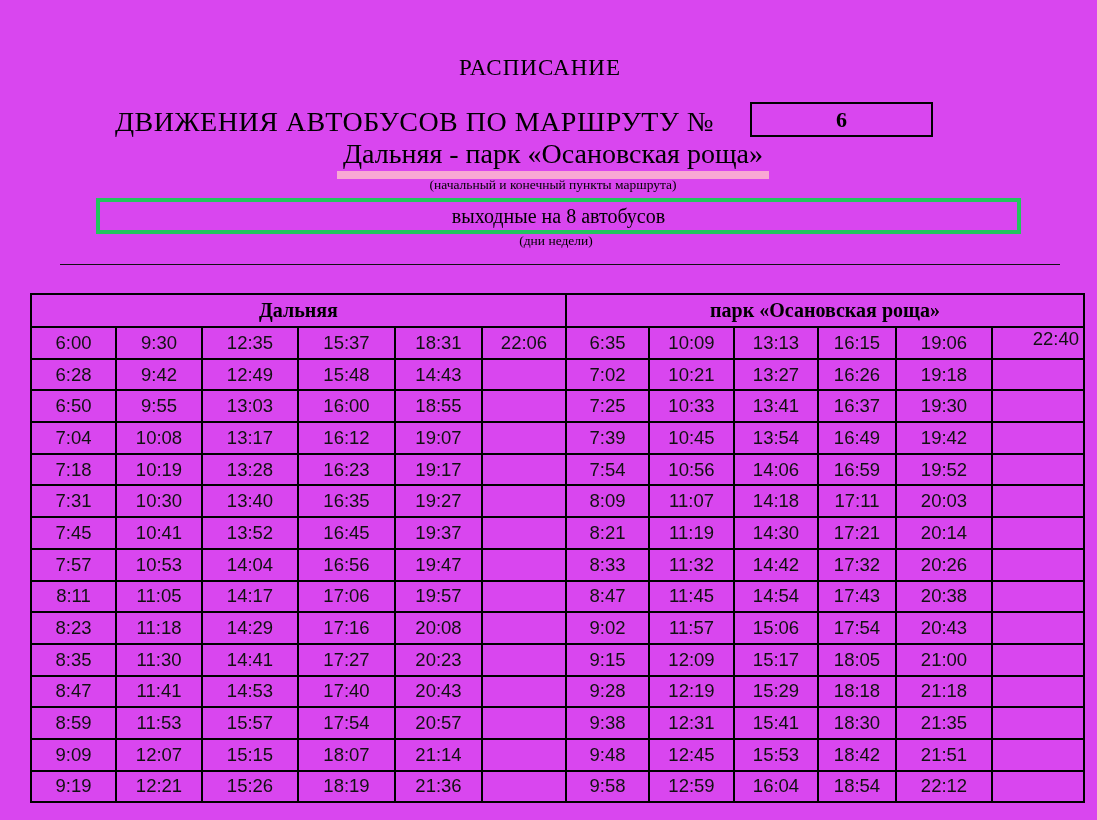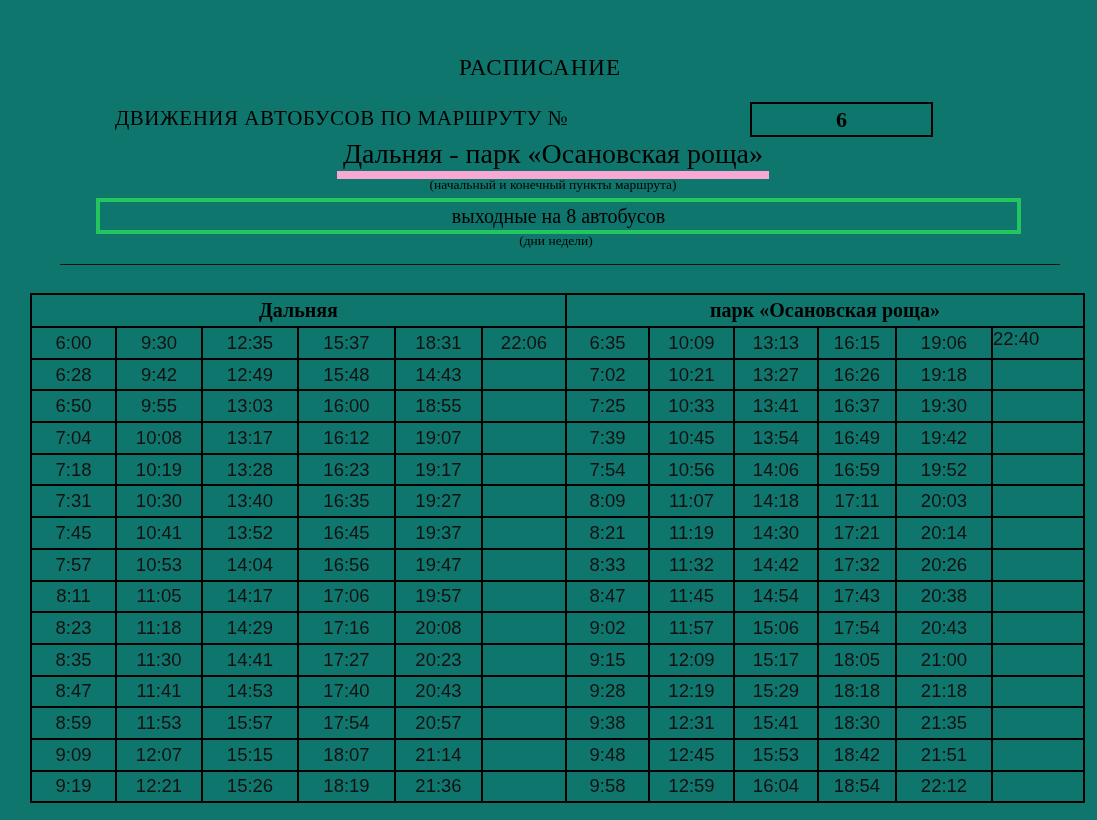--- a/index.html
+++ b/index.html
@@ -1,38 +1,38 @@
 <!DOCTYPE html>
 <html><head>
 <meta charset="utf-8">
 <style>
   html, body { margin: 0; padding: 0; background: #fff; }
   .page {
     position: relative;
     width: 1097px;
     height: 820px;
-    background: #0f766e;
+    background: #d946ef;
     color: #000;
     font-family: "Liberation Serif", serif;
     overflow: hidden;
   }
 
   
   .doc-title {
     position: absolute;
     left: 0; top: 55px;
     width: 1080px;
     text-align: center;
     font-size: 23px;
     letter-spacing: 1px;
   }
   .doc-subtitle {
     position: absolute;
     left: 115px; top: 106px;
-    font-size: 21px;
+    font-size: 28px;
     letter-spacing: 0.5px;
     white-space: nowrap;
   }
   .route-number-box {
     position: absolute;
     left: 750px; top: 102px;
     width: 179px; height: 31px;
     border: 2px solid #000;
     text-align: center;
     line-height: 31px;
@@ -107,21 +107,21 @@
   table.schedule td {
     height: 29.7px;
     font-family: "Liberation Sans", sans-serif;
     font-size: 18.5px;
     text-align: center;
     vertical-align: middle;
     color: #111;
   }
   table.schedule td.cell-raised {
     vertical-align: top;
-    text-align: left;
+    text-align: right;
     padding-right: 4px;
     padding-top: 0px;
     line-height: 21px;
   }
 </style>
 </head>
 <body>
 
 <div class="page">
 

